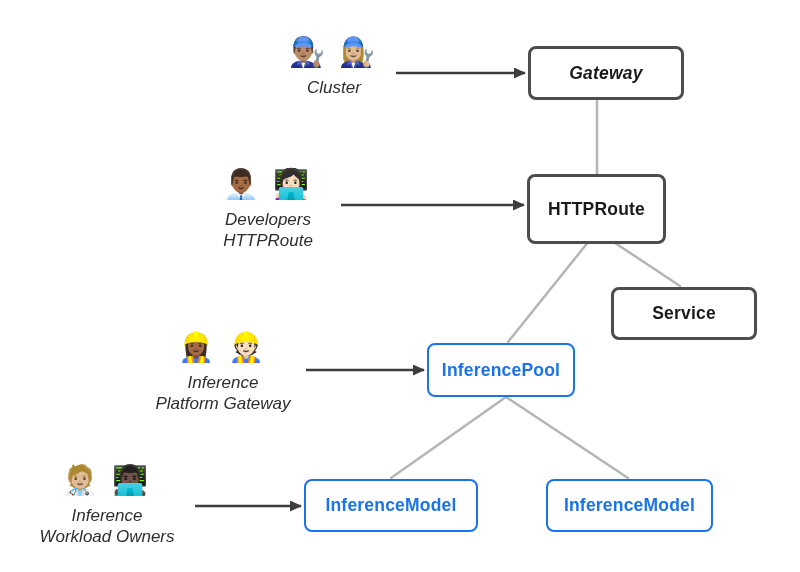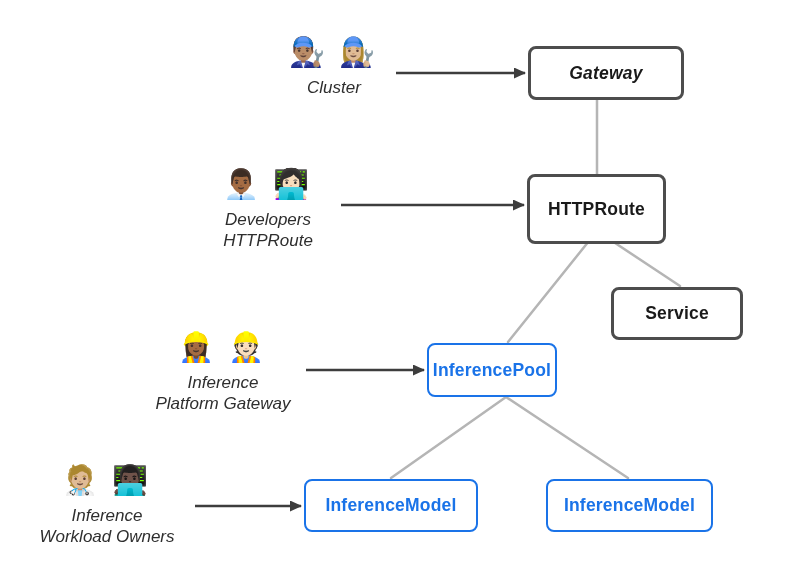--- a/index.html
+++ b/index.html
@@ -54,22 +54,22 @@
   .node.standard {
     border: 3px solid var(--resource-box-border);
     color: var(--resource-box-text);
   }
   .node.inference {
     border: 2.5px solid var(--inference-accent);
     color: var(--inference-accent);
   }
   #node-gateway            { left: 528px; top:  46px; width: 156px; height: 54px; font-style: italic; }
   #node-httproute          { left: 527px; top: 174px; width: 139px; height: 70px; }
-  #node-service            { left: 611px; top: 287px; width: 132px; height: 53px; }
-  #node-inference-pool     { left: 427px; top: 343px; width: 130px; height: 54px; align-items: center; }
+  #node-service            { left: 611px; top: 287px; width: 146px; height: 53px; }
+  #node-inference-pool     { left: 427px; top: 343px; width: 148px; height: 54px; align-items: center; }
   #node-inference-model-l  { left: 304px; top: 479px; width: 174px; height: 53px; }
   #node-inference-model-r  { left: 546px; top: 479px; width: 167px; height: 53px; }
 
   .persona {
     position: absolute;
     width: 220px;
     text-align: center;
   }
   .persona .emojis {
     font-size: 29px;

